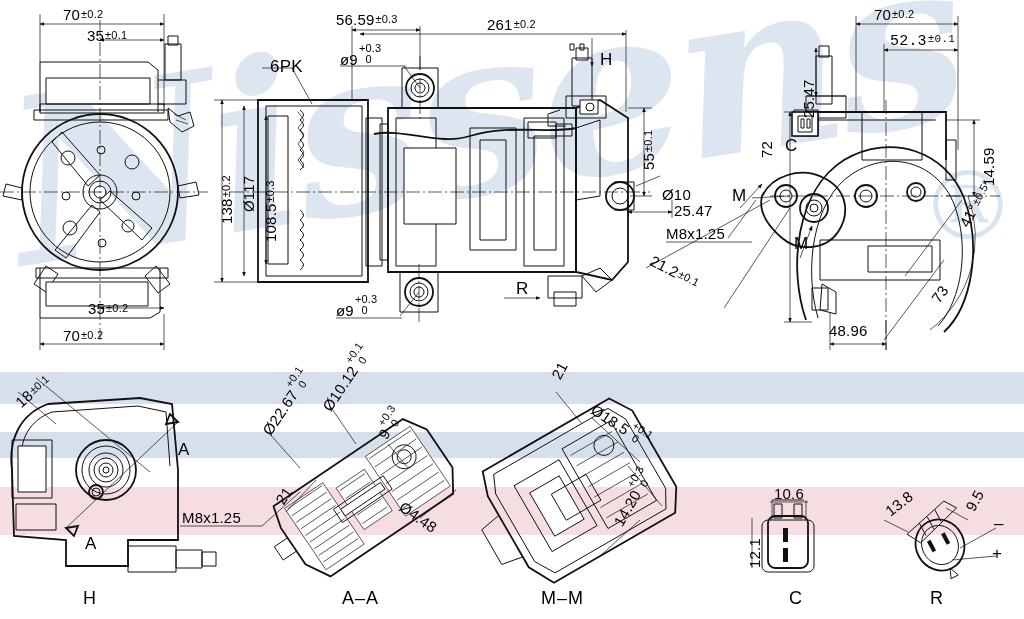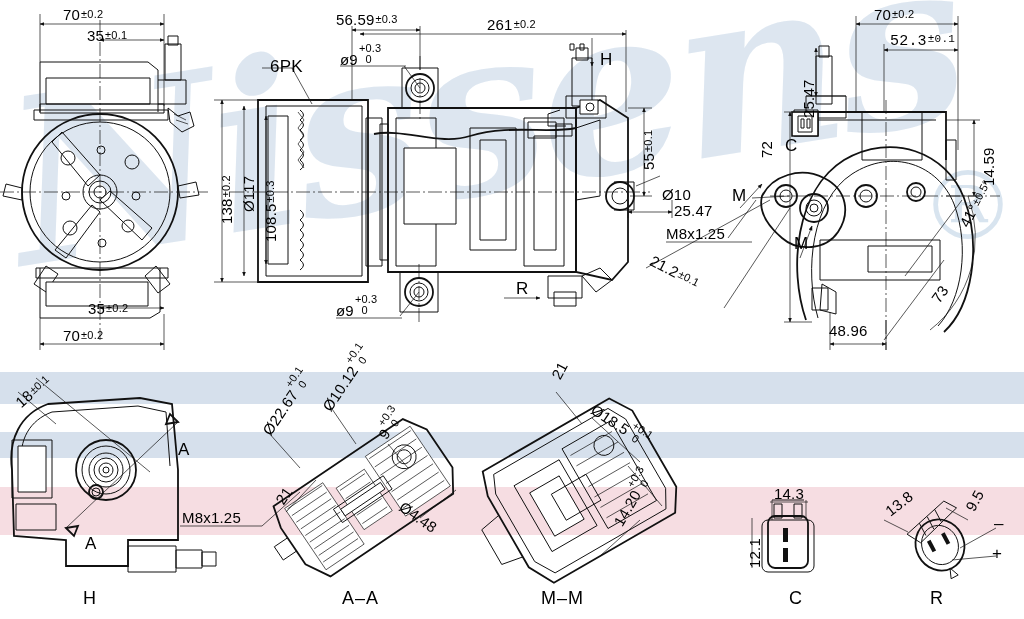--- a/index.html
+++ b/index.html
@@ -553,21 +553,21 @@
     <span>Ø18.5</span><span class="tol" style="position:relative;top:-4px;">+0.1<br>&nbsp;&nbsp;0</span>
   </div>
   <div class="dt" style="left:609px;top:520px;transform:rotate(-60deg);transform-origin:left top;">
     <span>14.20</span><span class="tol" style="position:relative;top:-4px;">+0.3<br>&nbsp;&nbsp;0</span>
   </div>
   <div class="dt view" style="left:541px;top:588px;">
     <span>M–M</span>
   </div>
 
   <div class="dt" style="left:774px;top:485px;">
-    <span>14.3</span>
+    <span>10.6</span>
   </div>
   <div class="dt rot90" style="left:746px;top:568px;">
     <span>12.1</span>
   </div>
   <div class="dt view" style="left:789px;top:588px;">
     <span>C</span>
   </div>
 
   <div class="dt" style="left:882px;top:506px;transform:rotate(-38deg);transform-origin:left top;">
     <span>13.8</span>

